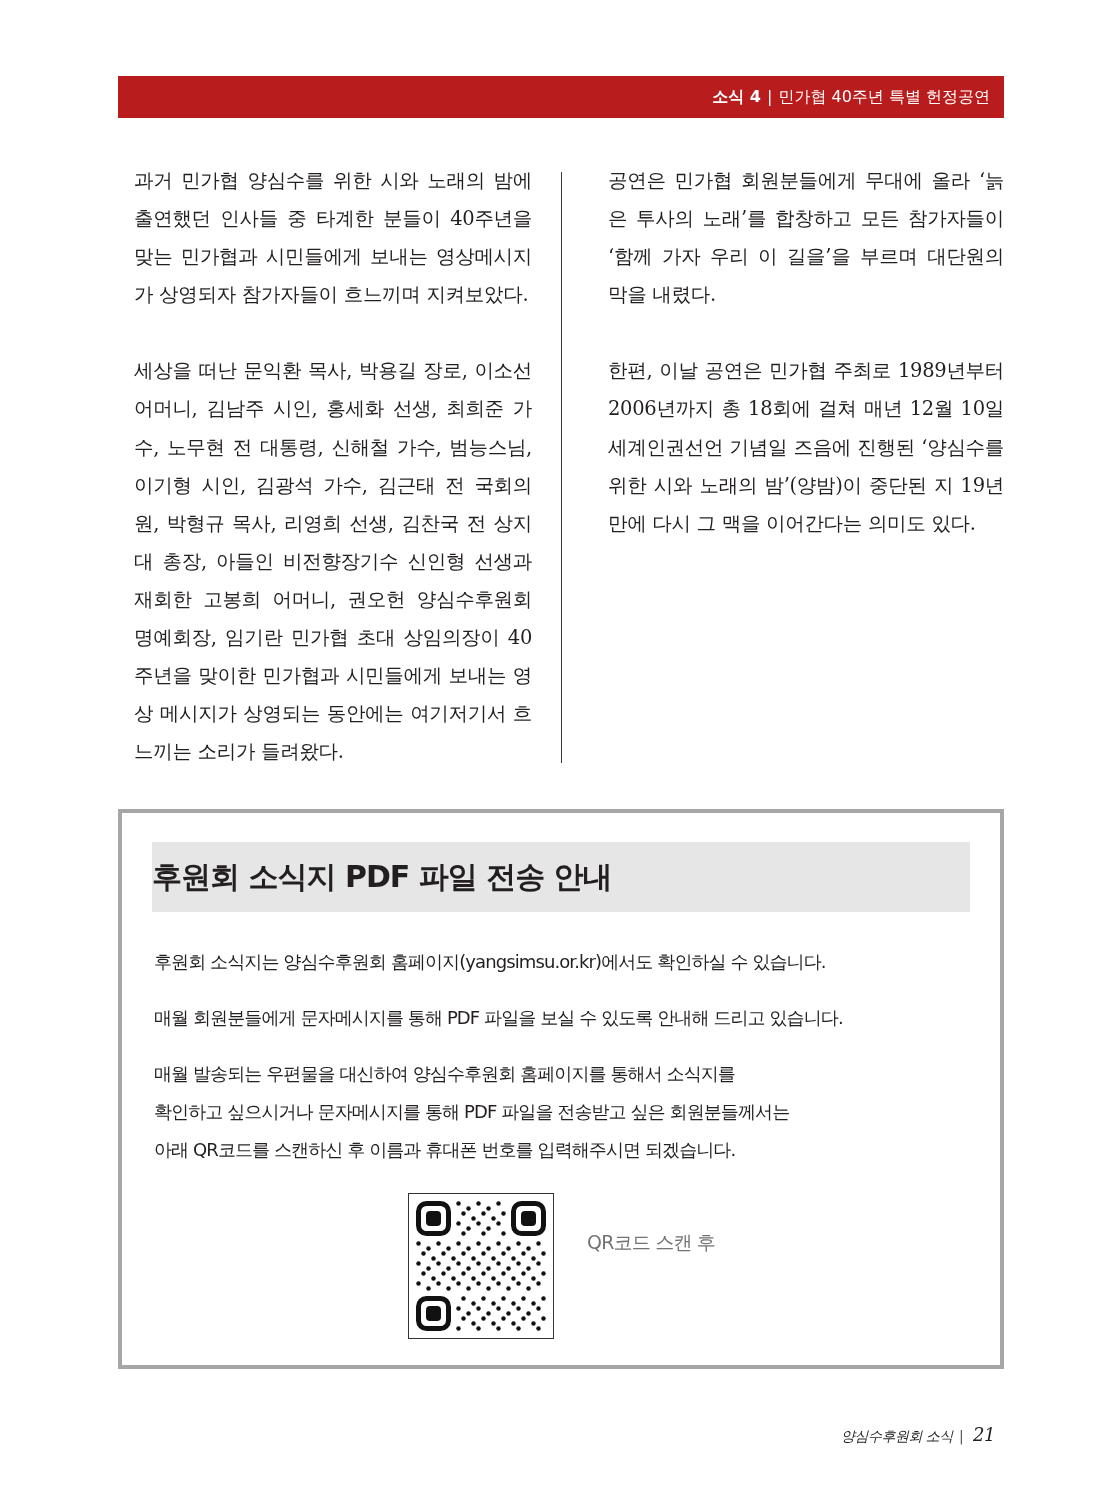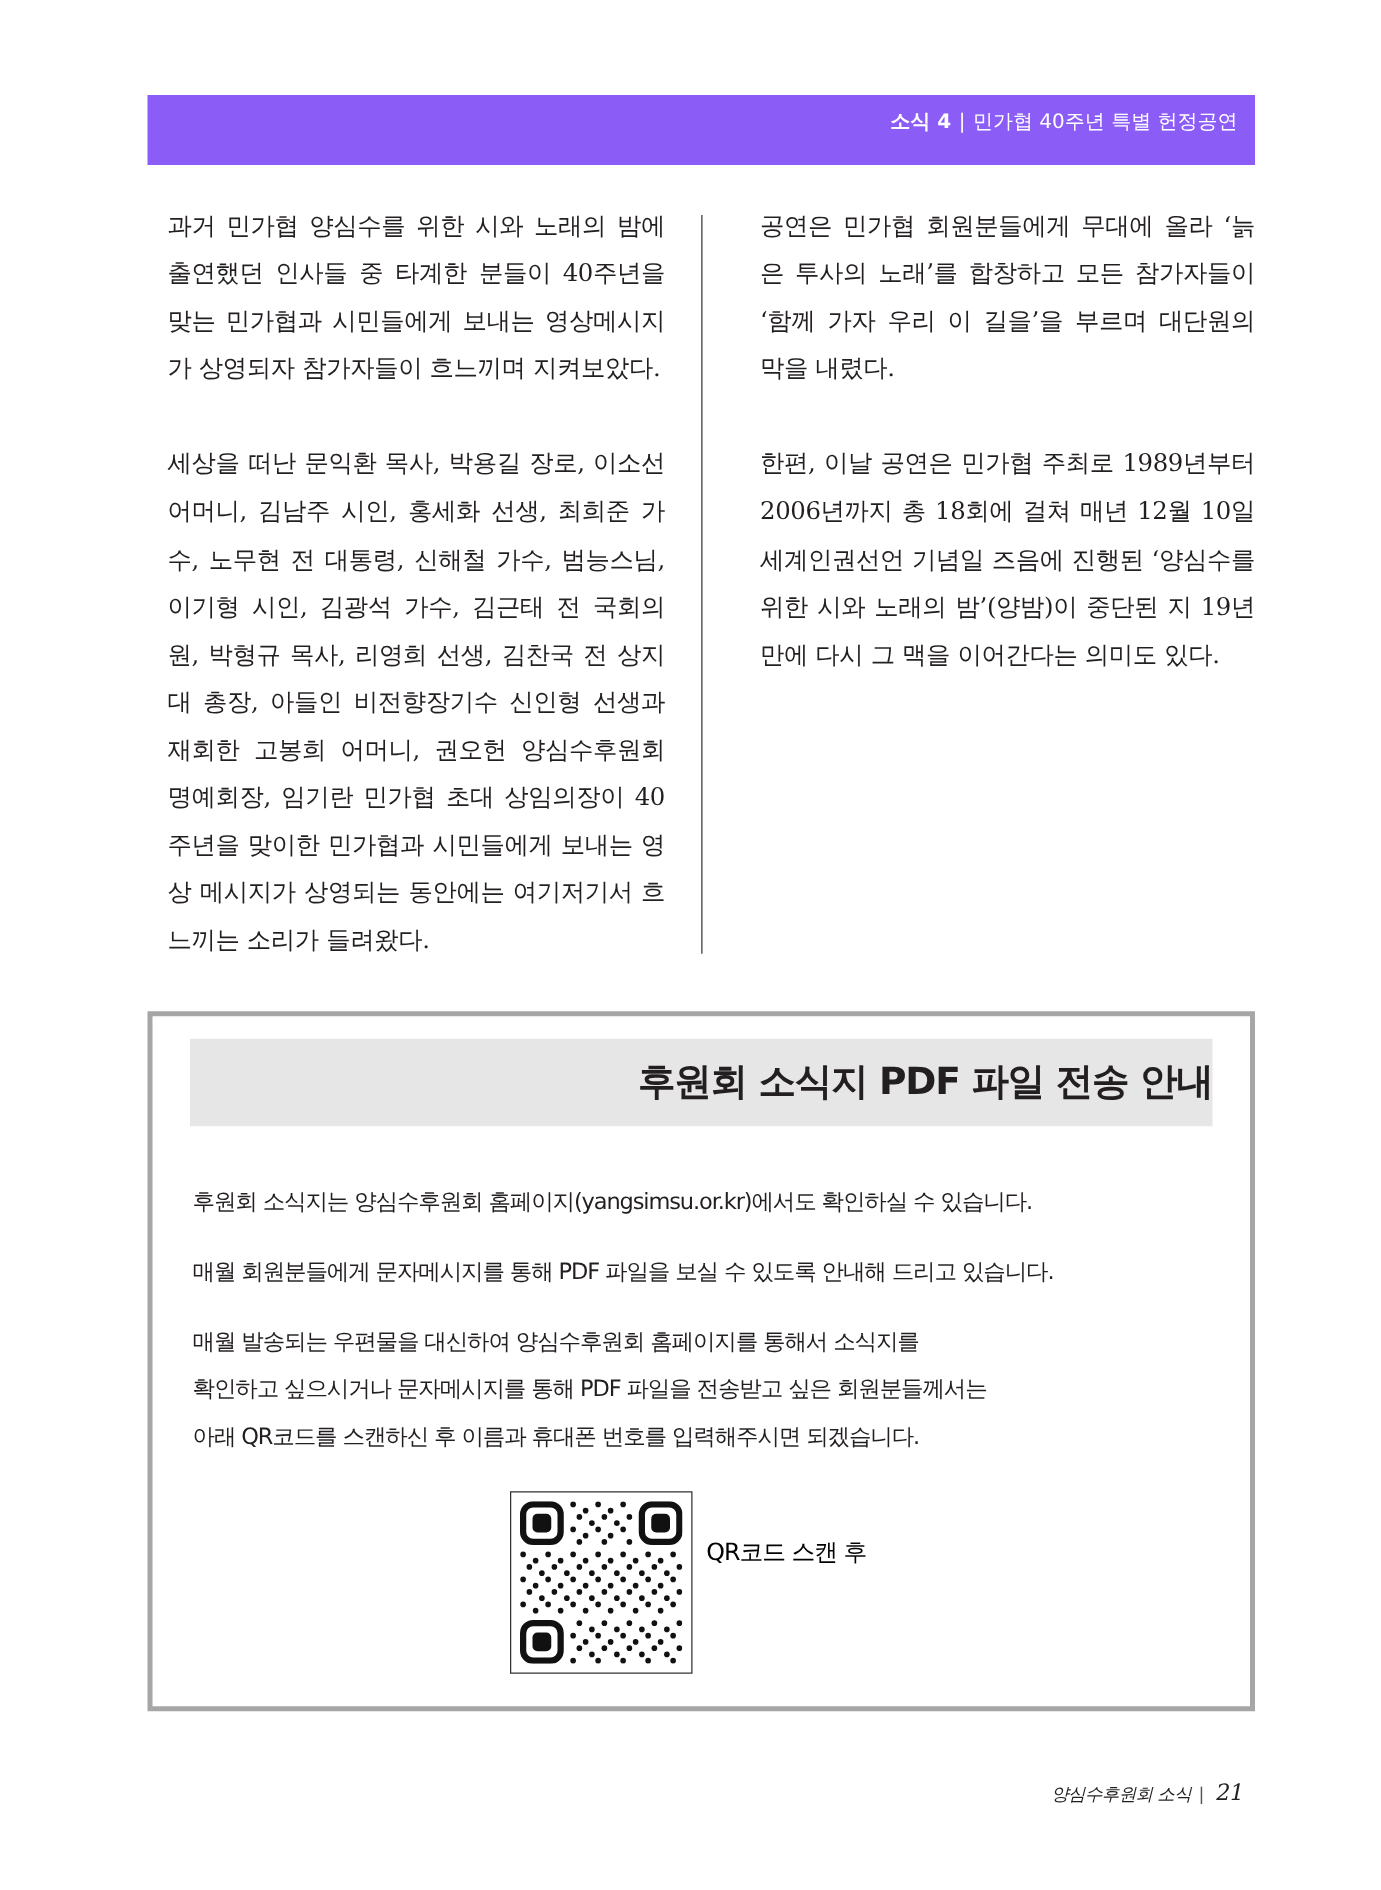--- a/index.html
+++ b/index.html
@@ -1,47 +1,47 @@
 <!DOCTYPE html>
 <html><head>
 <meta charset="utf-8">
 <style>
   html, body { margin: 0; padding: 0; background: #ffffff; }
   body { width: 1105px; height: 1512px; position: relative; overflow: hidden;
          font-family: "DejaVu Serif", "Liberation Serif", serif; color: #231f20; }
-  .header-bar { position: absolute; left: 118px; top: 76px; width: 886px; height: 56px;
-                background: #8b5cf6; }
+  .header-bar { position: absolute; left: 118px; top: 76px; width: 886px; height: 42px;
+                background: #b91c1c; }
   .header-text { position: absolute; right: 14px; top: 0; height: 42px; line-height: 42px;
                  color: #ffffff; font-family: "DejaVu Sans", "Liberation Sans", sans-serif;
                  font-size: 16px; white-space: nowrap; }
   .header-text .sec { font-weight: bold; }
   .header-text .sep { margin: 0 6px; font-weight: normal; }
   .col { position: absolute; top: 162px; font-size: 19.5px; line-height: 38.1px;
          letter-spacing: -0.3px; text-align: justify; }
   .col p { margin: 0 0 38px 16px; }
   .col-left { left: 118px; width: 414px; }
   .col-right { left: 592px; width: 412px; }
   .divider { position: absolute; left: 561px; top: 172px; width: 1px; height: 591px; background: #3a3a3a; }
   .notice-box { position: absolute; left: 118px; top: 809px; width: 878px; height: 552px;
                 border: 4px solid #a6a6a6; background: #ffffff; }
-  .notice-title-bar { position: absolute; left: 30px; top: 18px; width: 818px; height: 70px;
-                      background: #e6e6e6; text-align: right; line-height: 70px;
+  .notice-title-bar { position: absolute; left: 30px; top: 29px; width: 818px; height: 70px;
+                      background: #e6e6e6; text-align: left; line-height: 70px;
                       font-family: "DejaVu Sans", "Liberation Sans", sans-serif;
                       font-size: 30px; font-weight: bold; letter-spacing: -1px; color: #231f20; }
   .notice-body { position: absolute; left: 32px; top: 130px; width: 820px;
                  font-family: "DejaVu Sans", "Liberation Sans", sans-serif; font-size: 18px;
                  letter-spacing: -0.9px; color: #231f20; }
   .notice-body p { margin: 0; line-height: 38px; }
   .notice-body p.gap { margin-bottom: 18px; }
   .qr-wrap { position: absolute; left: 286px; top: 380px; width: 144px; height: 144px;
              border: 1px solid #333; background: #fff; }
   .qr-wrap svg { position: absolute; left: 7px; top: 7px; }
-  .qr-caption { position: absolute; left: 443px; top: 410px;
+  .qr-caption { position: absolute; left: 465px; top: 410px;
                 font-family: "DejaVu Sans", "Liberation Sans", sans-serif; font-size: 19px;
-                letter-spacing: -0.8px; color: #000000; }
+                letter-spacing: -0.8px; color: #737373; }
   .qr-caption div { line-height: 38px; }
   .footer { position: absolute; right: 110px; top: 1424px; font-size: 14px; color: #231f20;
             font-family: "DejaVu Sans", "Liberation Sans", sans-serif; letter-spacing: -0.5px; font-style: italic; }
   .footer .pg { font-family: "DejaVu Serif", "Liberation Serif", serif; font-size: 18px; margin-left: 4px; }
   .footer .bar { margin: 0 6px; color: #555; }
 </style>
 </head>
 <body>
 
 <div class="header-bar">

